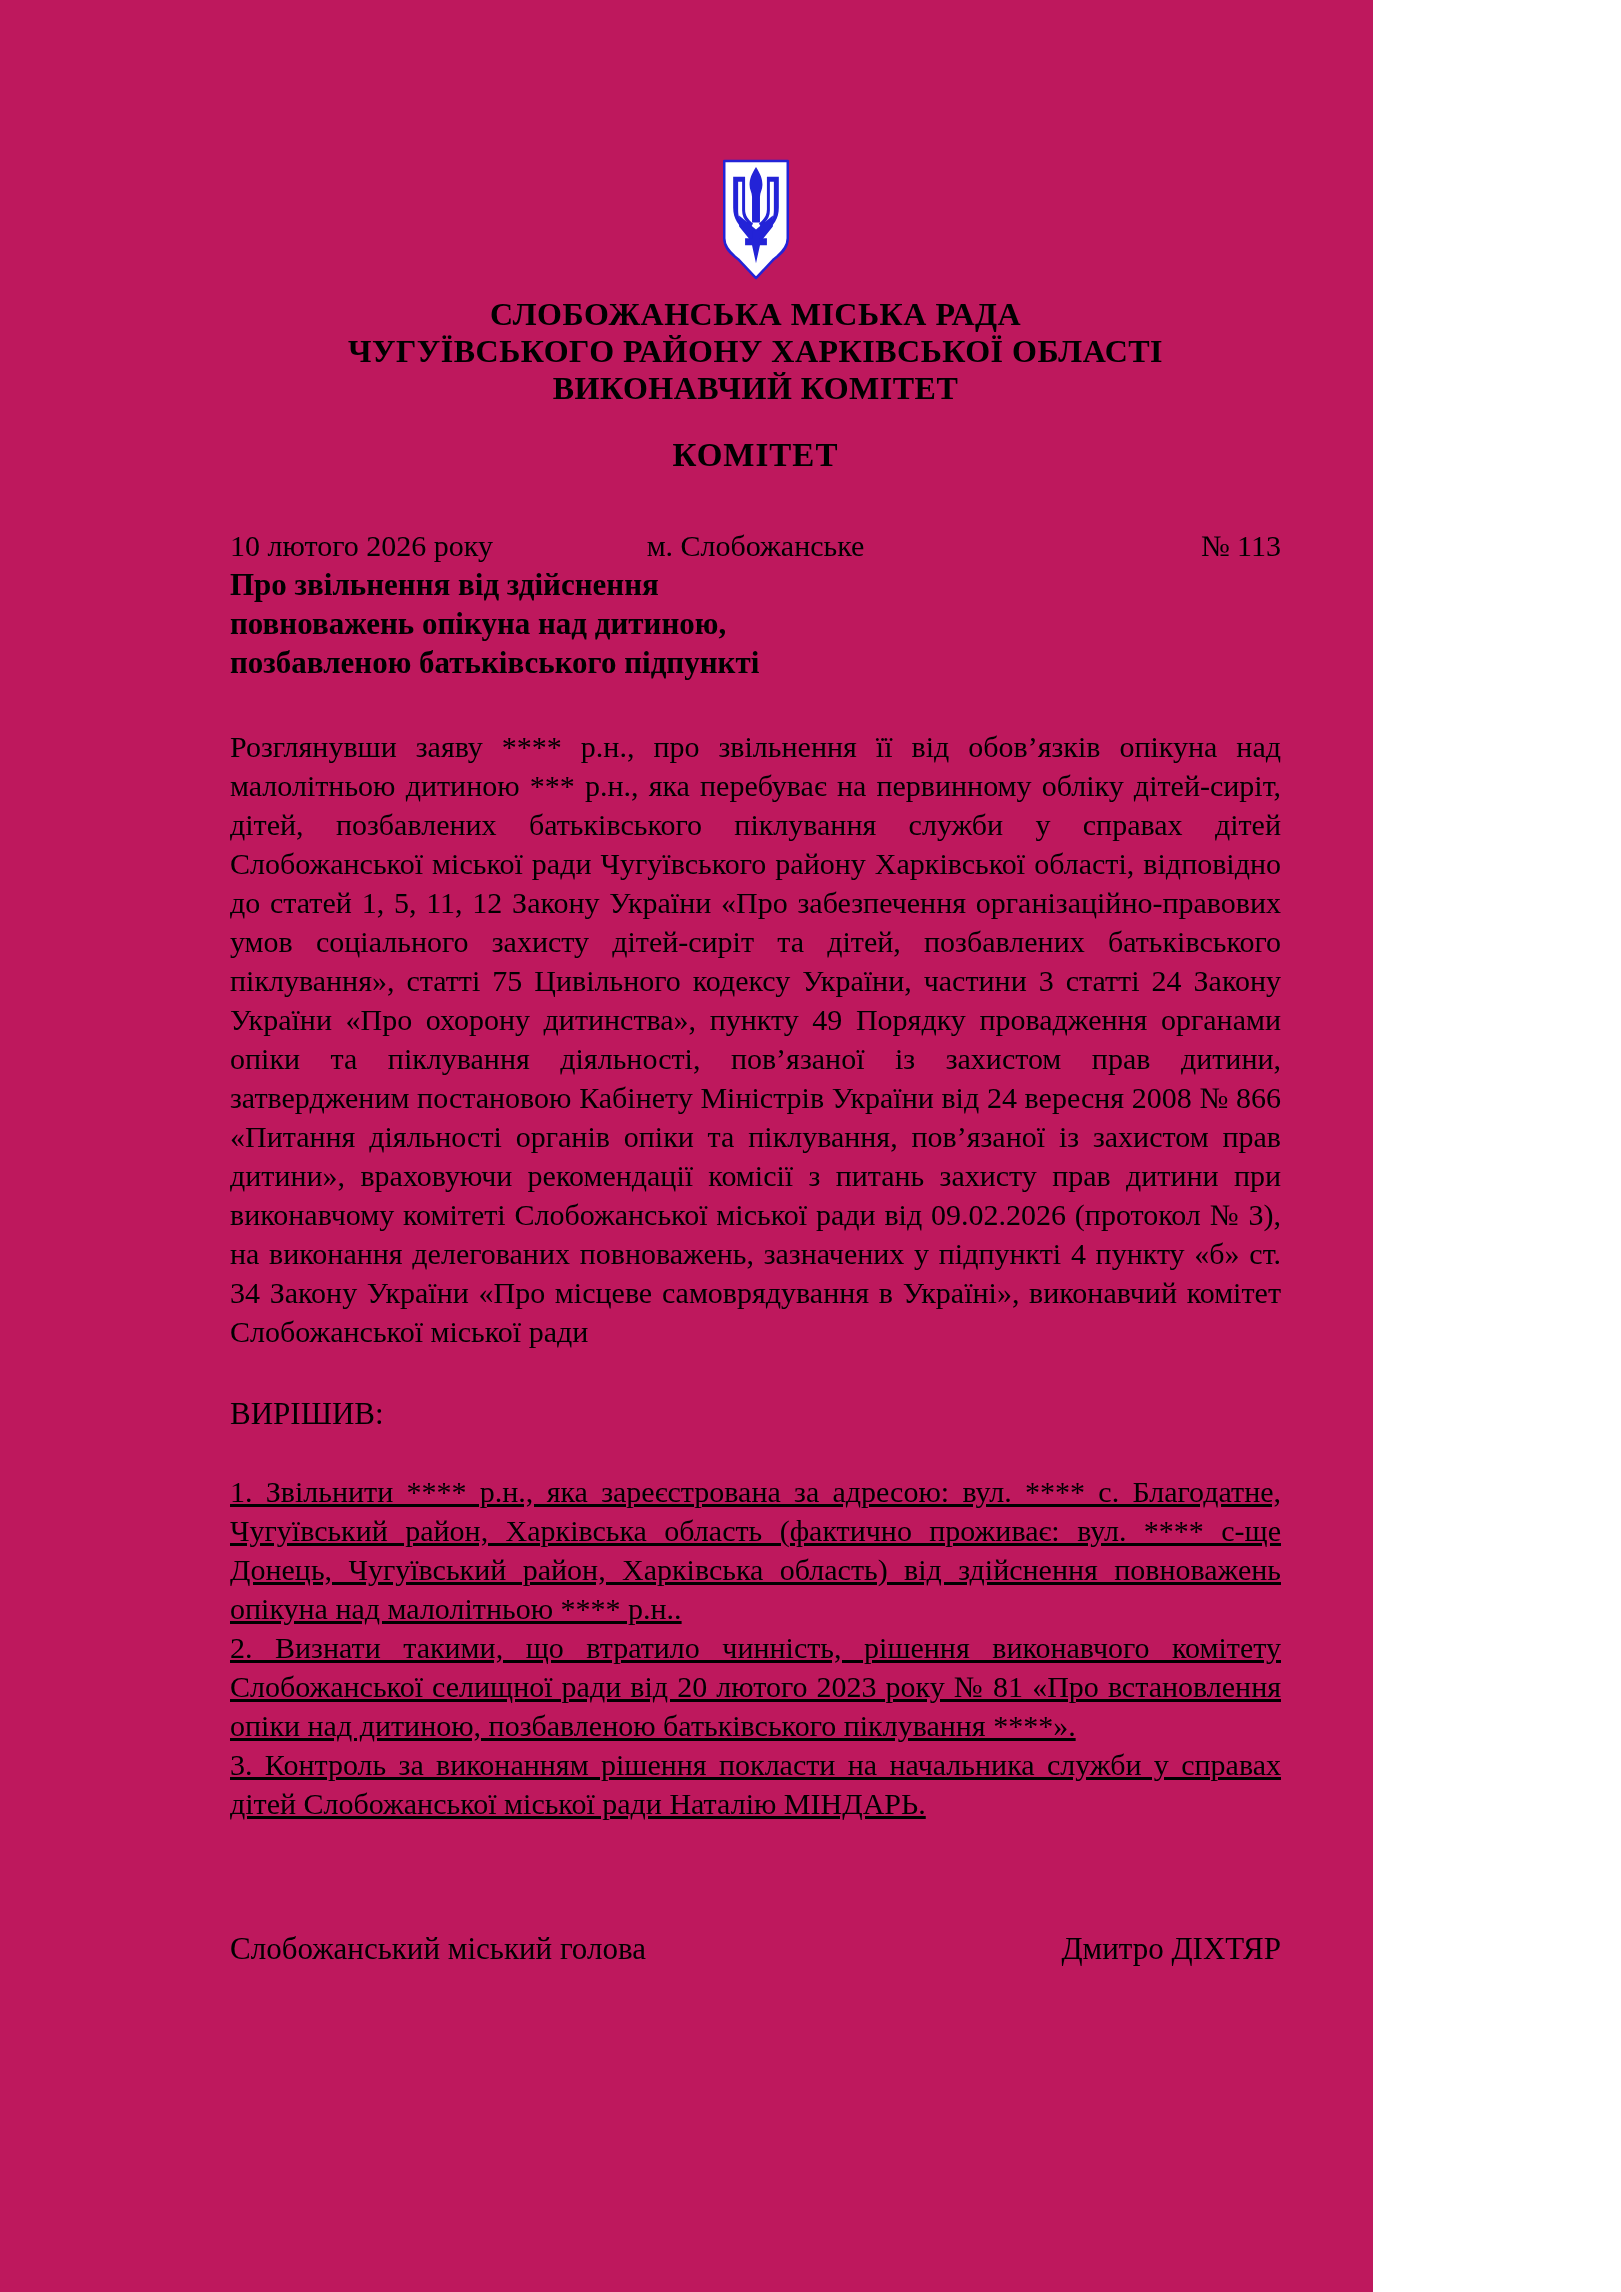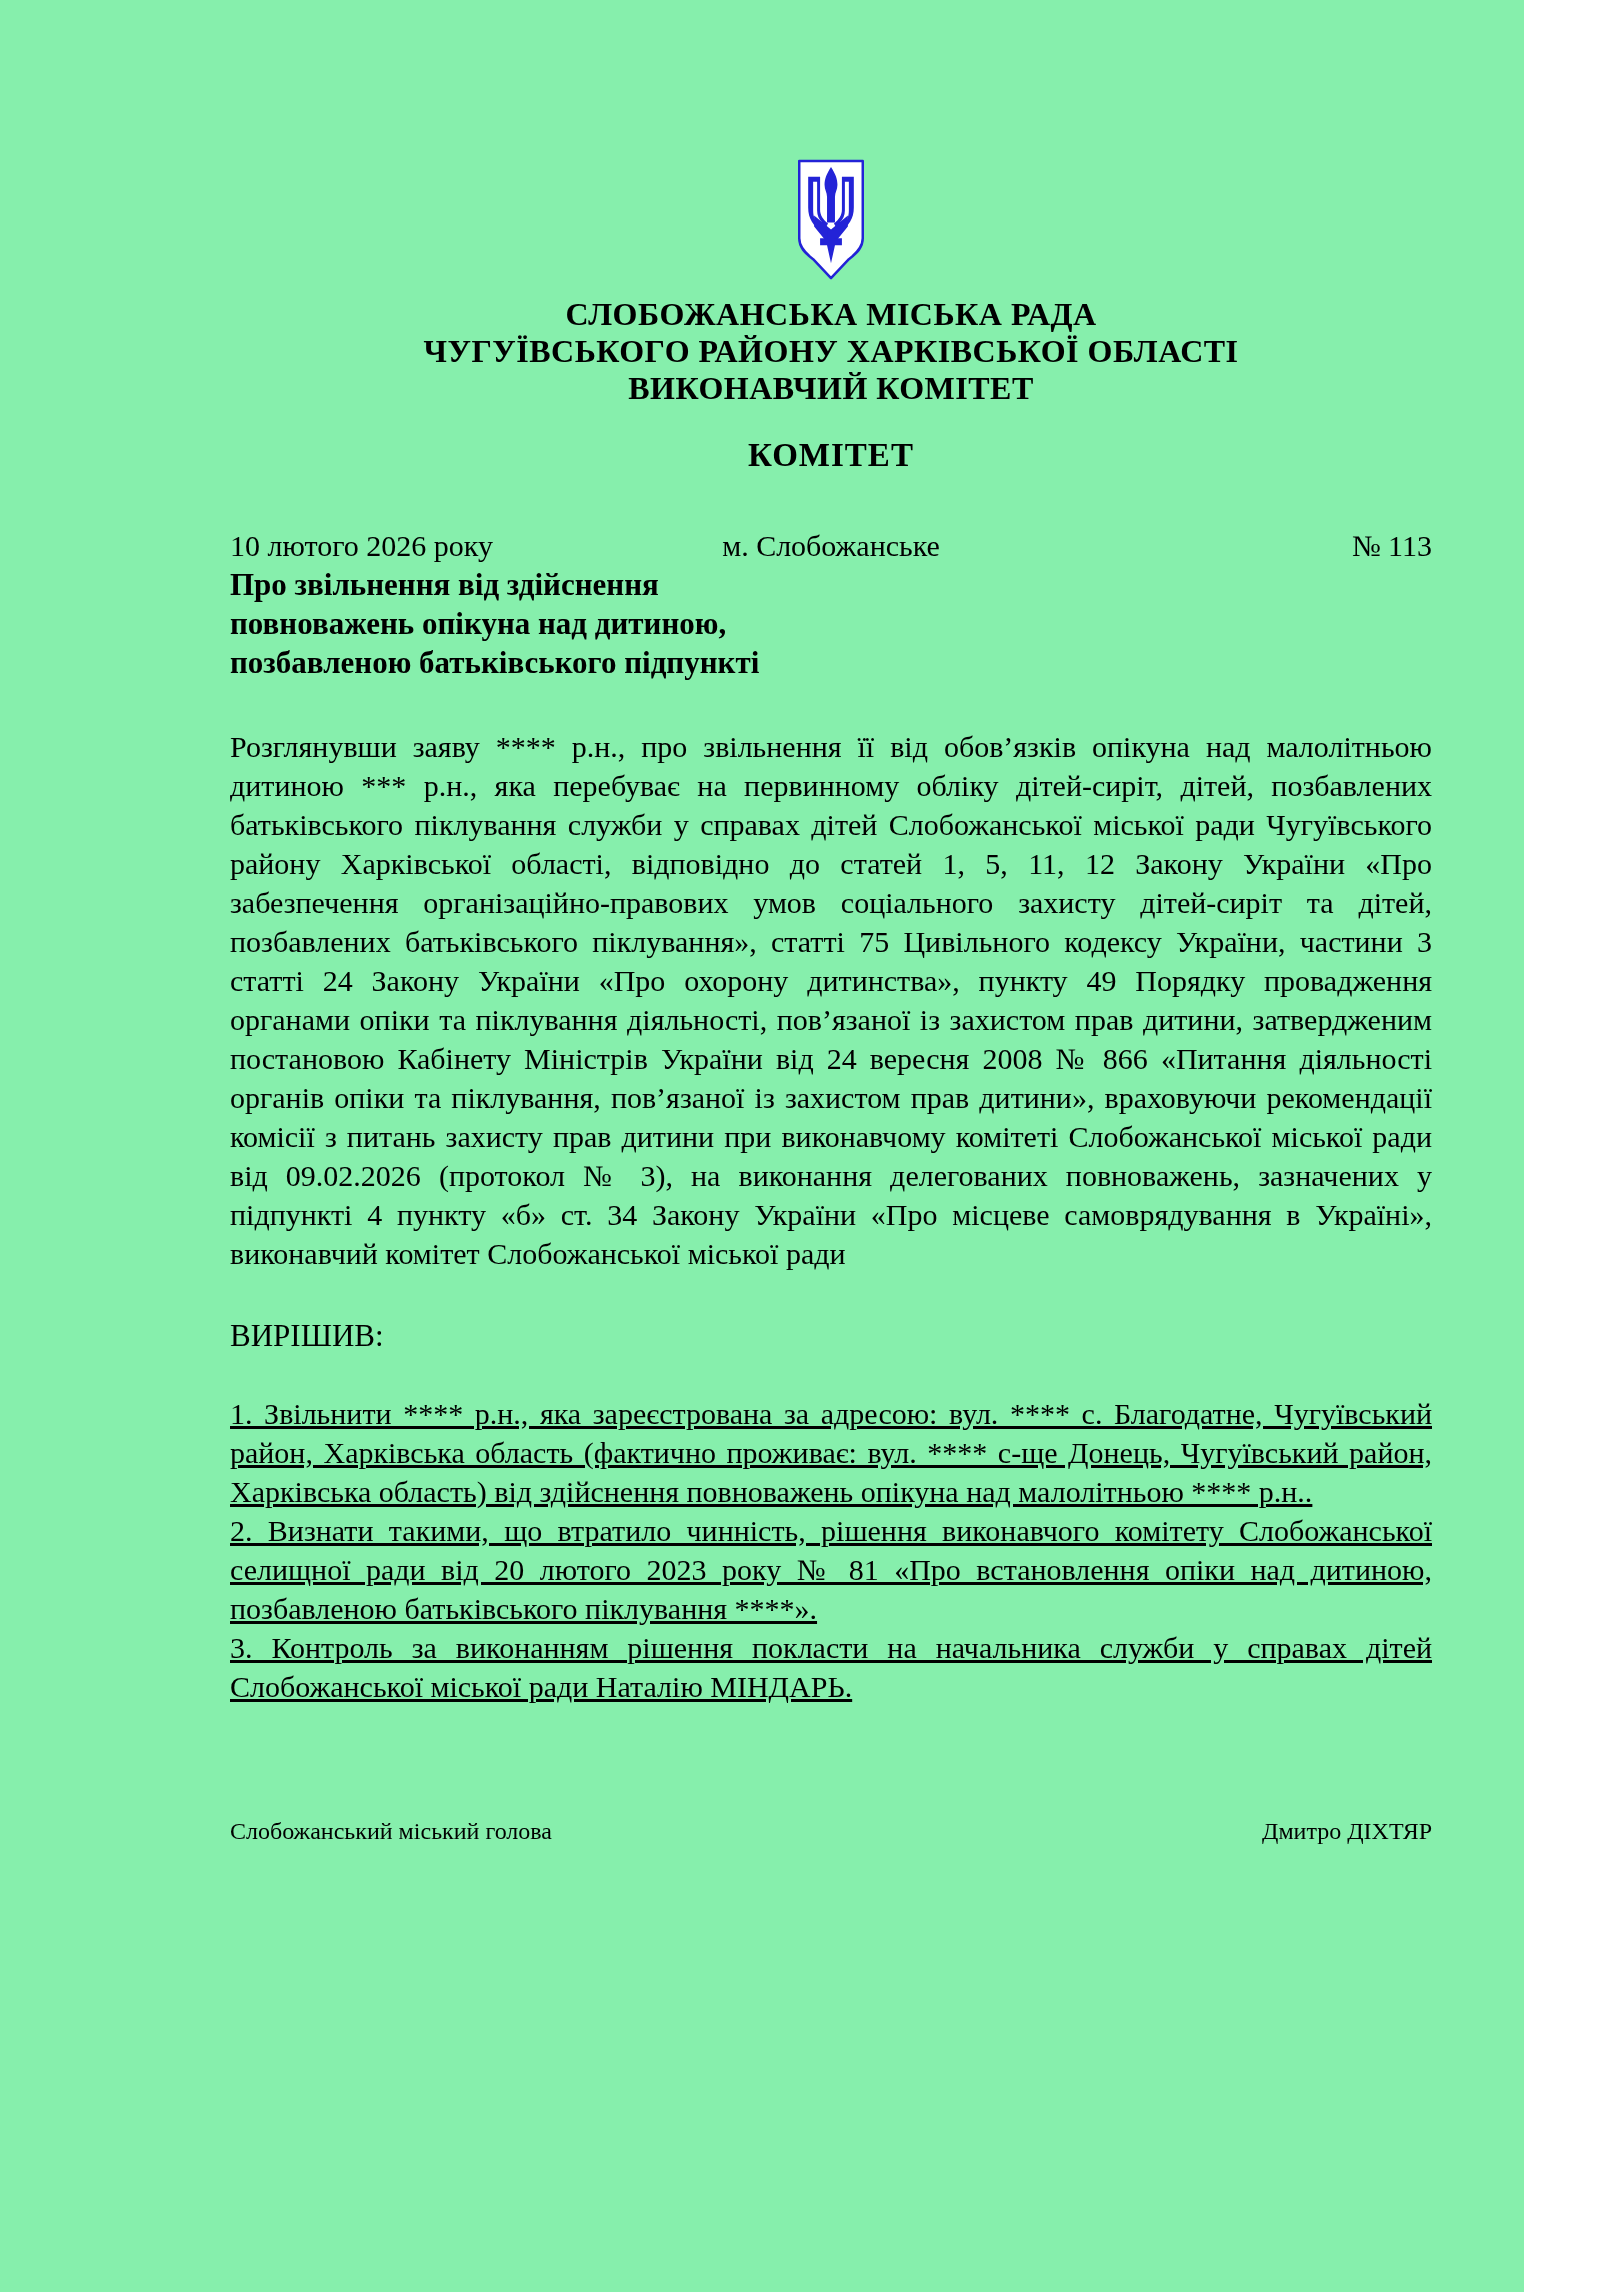--- a/index.html
+++ b/index.html
@@ -1,20 +1,20 @@
 <!DOCTYPE html>
 <html lang="uk"><head>
 <meta charset="utf-8">
 <style>
   html, body { margin: 0; padding: 0; background: #ffffff; }
   .page {
     position: relative;
-    width: 1524px;
+    width: 1373px;
     height: 2293px;
-    background: #86efac;
+    background: #be185d;
     font-family: "Liberation Serif", "DejaVu Serif", serif;
     color: #000000;
     overflow: hidden;
   }
   .content {
     margin-left: 230px;
     margin-right: 92px; 
   }
   .emblem {
     display: block;
@@ -68,21 +68,21 @@
   .item {
     margin: 0;
     font-size: 30px;
     line-height: 39px;
     text-align: justify;
   }
   .sig-row {
     margin-top: 106px;
     display: flex;
     justify-content: space-between;
-    font-size: 24px;
+    font-size: 31px;
     line-height: 39px;
   }
 </style>
 </head>
 <body>
 
 <div class="page">
   <div class="content">
 
     <svg class="emblem" viewBox="0 0 88 132" xmlns="http://www.w3.org/2000/svg" aria-hidden="true">

